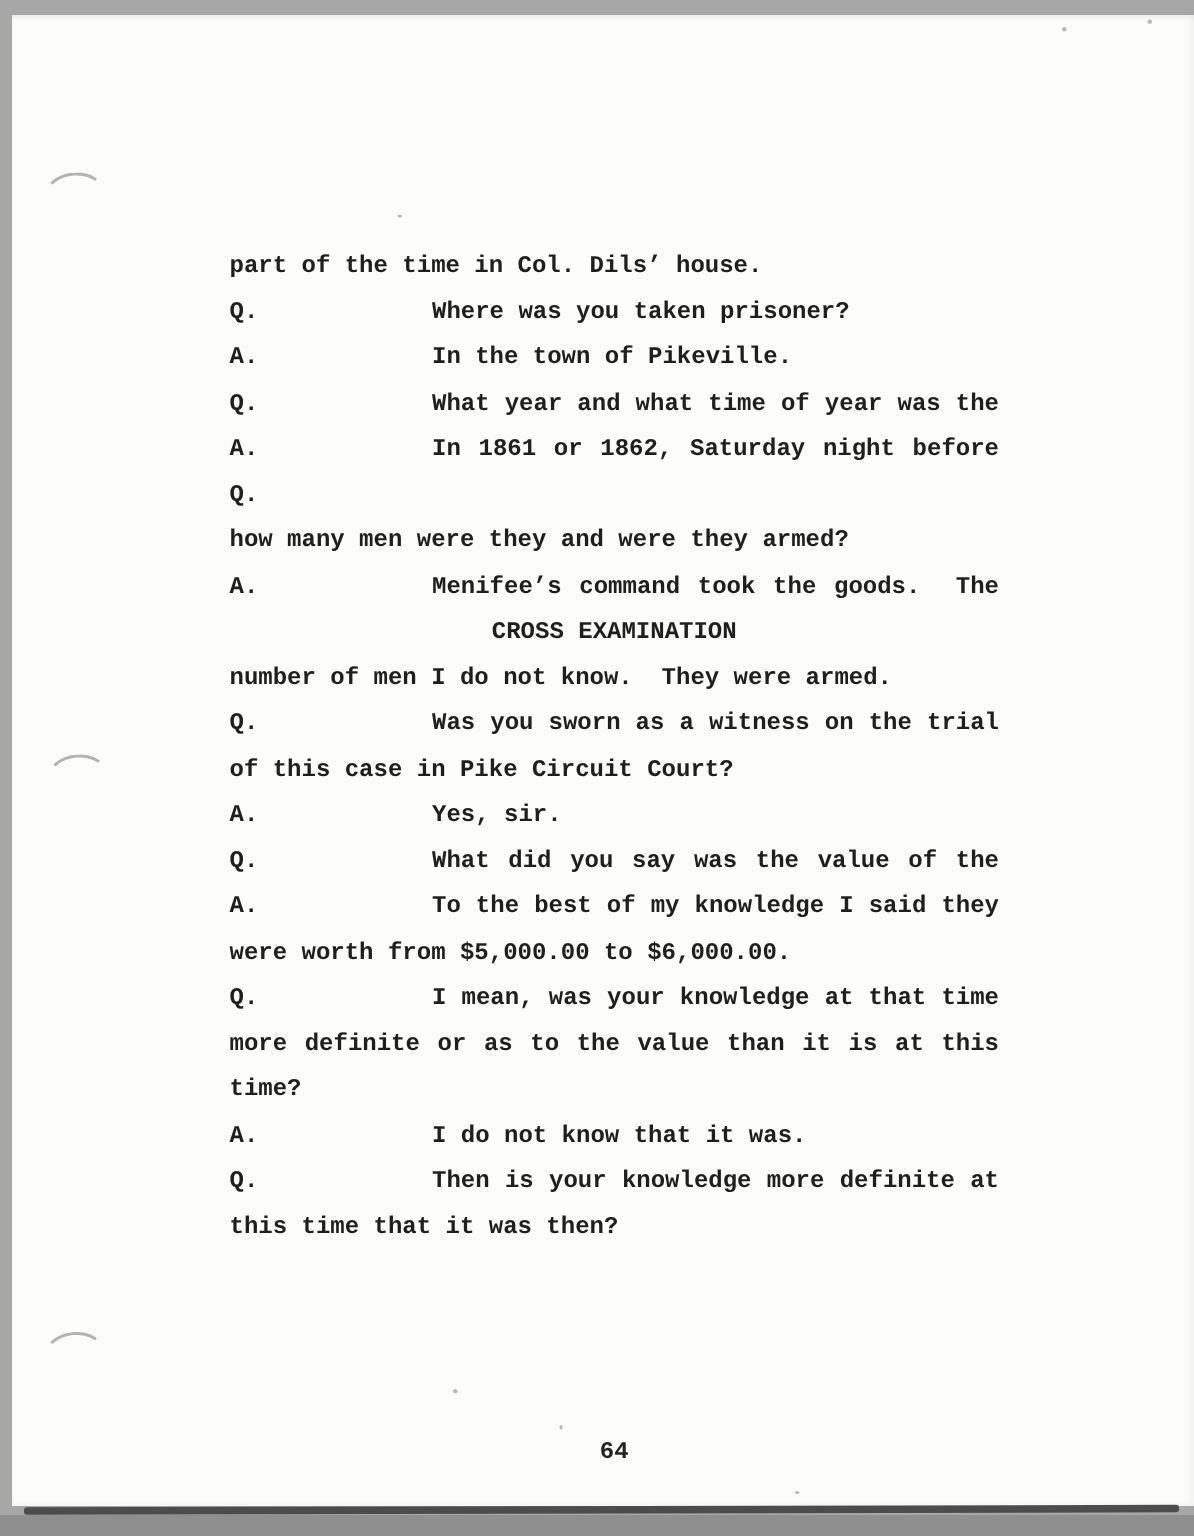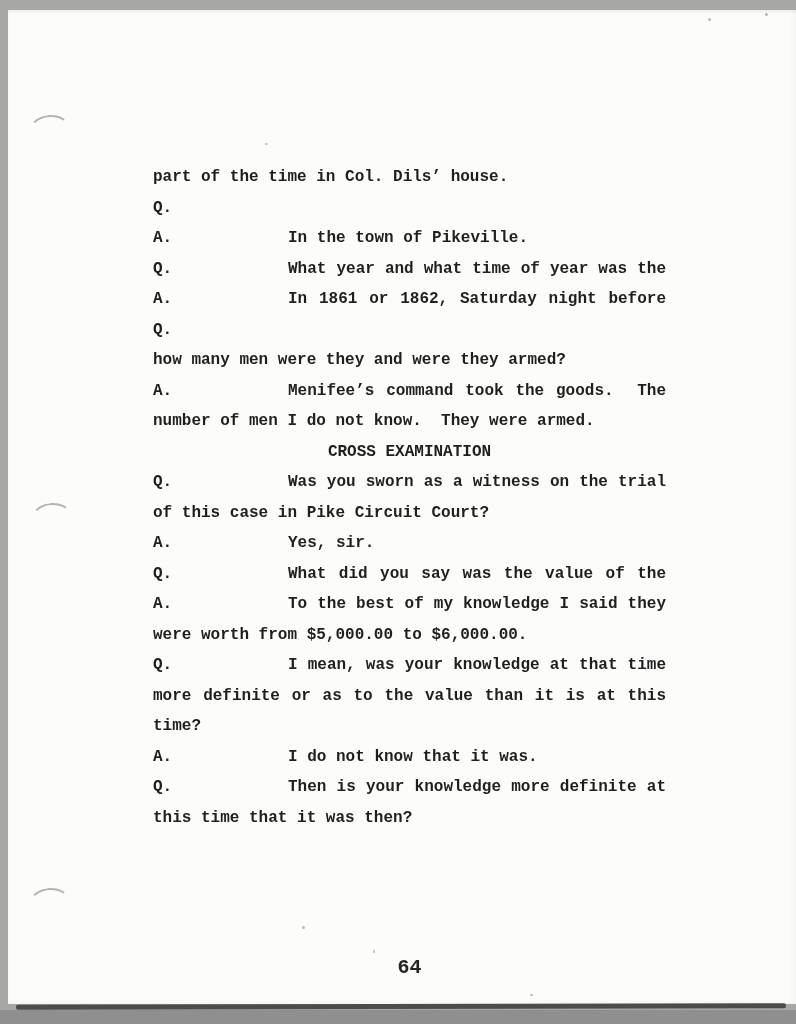--- a/index.html
+++ b/index.html
@@ -96,21 +96,21 @@
   }
   .page-number {
     position: absolute;
     left: 145px;
     top: 943px;
     width: 513px;
     height: 30px;
     line-height: 30px;
     text-align: center;
     color: #242424;
-    font-size: 20px;
+    font-size: 16px;
     font-weight: 700;
   }
 </style>
 </head>
 <body>
 
 <div class="scan-frame">
 
   <div class="paper">
     <span class="punch-arc arc-1"></span>
@@ -125,20 +125,21 @@
     <span class="speck" style="left:522px; top:984px; width:3px; height:2px;"></span>
 
     <div class="text-block">
 
     <div class="line left">
 
           <span class="t">part of the time in Col. Dils’ house.</span>
         </div>
         <div class="line left">
           <span class="lbl">Q.</span>
+          <span class="t">Where was you taken prisoner?</span>
         </div>
         <div class="line left">
           <span class="lbl">A.</span>
           <span class="t">In the town of Pikeville.</span>
         </div>
         <div class="line justify">
           <span class="lbl">Q.</span>
           <span class="t">What year and what time of year was the</span>
         </div>
         <div class="line justify">
@@ -149,27 +150,27 @@
           <span class="lbl">Q.</span>
         </div>
         <div class="line left">
 
           <span class="t">how many men were they and were they armed?</span>
         </div>
         <div class="line justify">
           <span class="lbl">A.</span>
           <span class="t">Menifee’s command took the goods.&nbsp; The</span>
         </div>
+        <div class="line center">
+
+          <span class="t">CROSS EXAMINATION</span>
+        </div>
         <div class="line left">
 
           <span class="t">number of men I do not know.  They were armed.</span>
-        </div>
-        <div class="line center">
-
-          <span class="t">CROSS EXAMINATION</span>
         </div>
         <div class="line justify">
           <span class="lbl">Q.</span>
           <span class="t">Was you sworn as a witness on the trial</span>
         </div>
         <div class="line left">
 
           <span class="t">of this case in Pike Circuit Court?</span>
         </div>
         <div class="line left">

